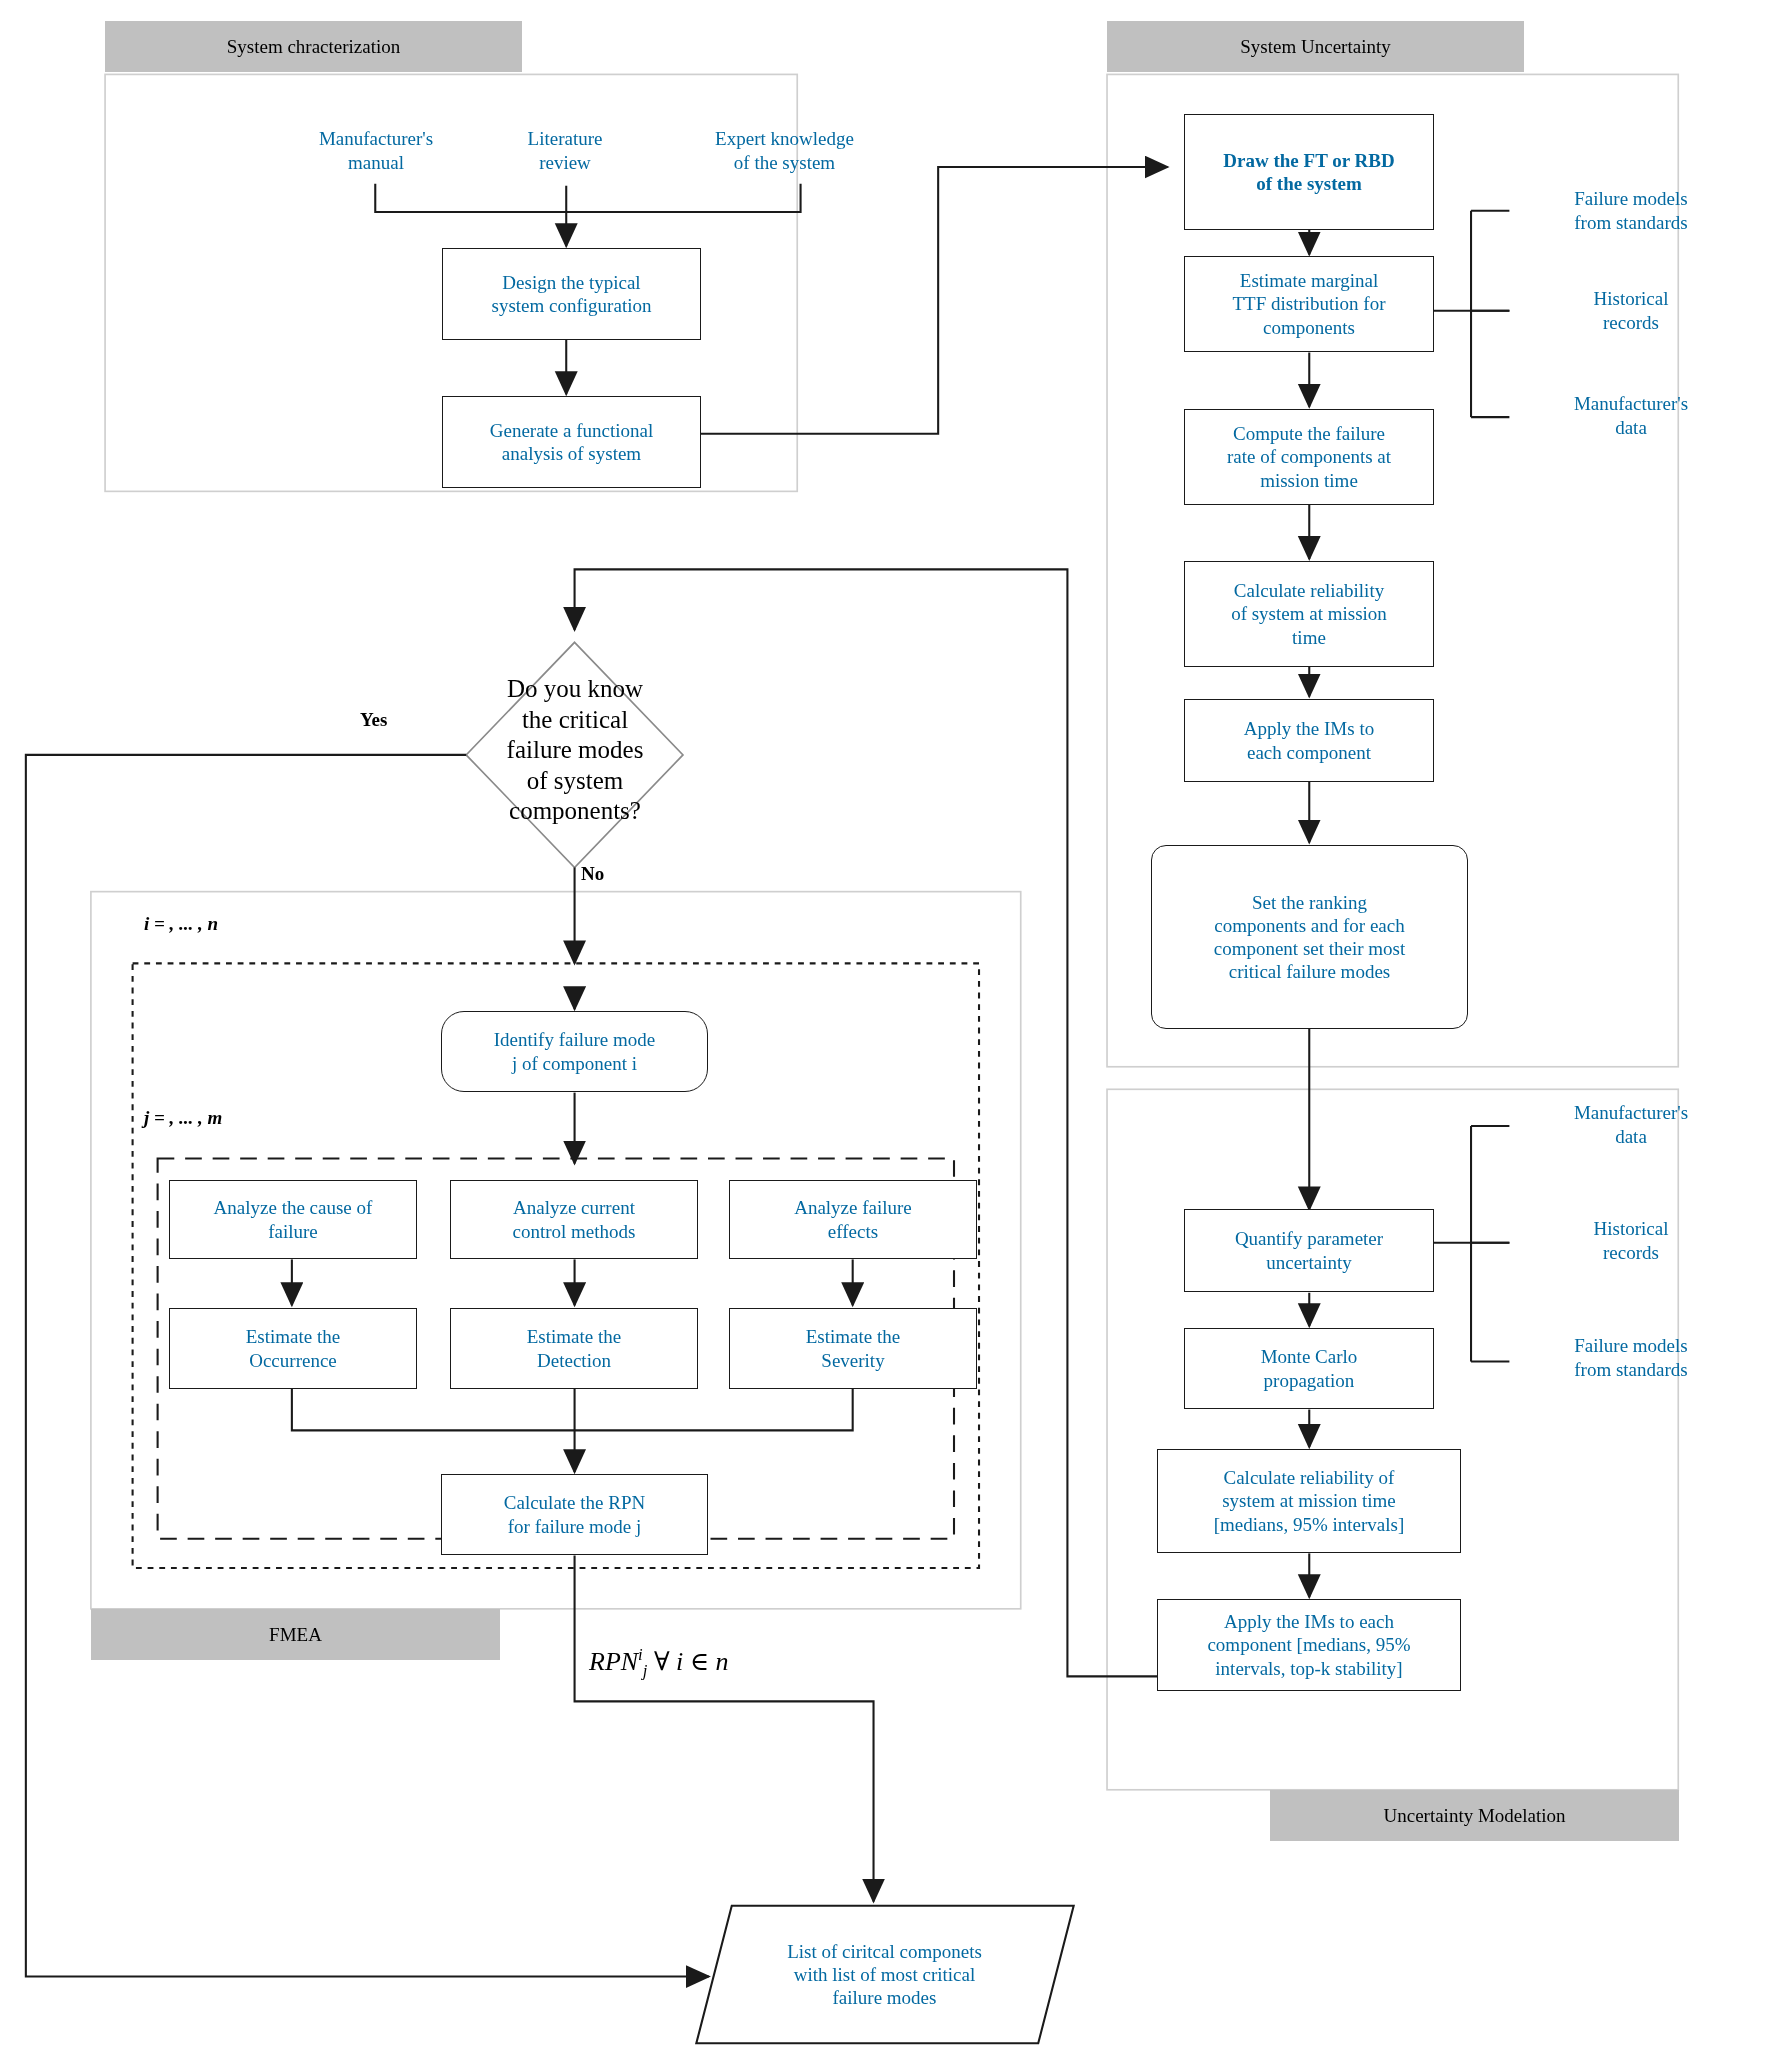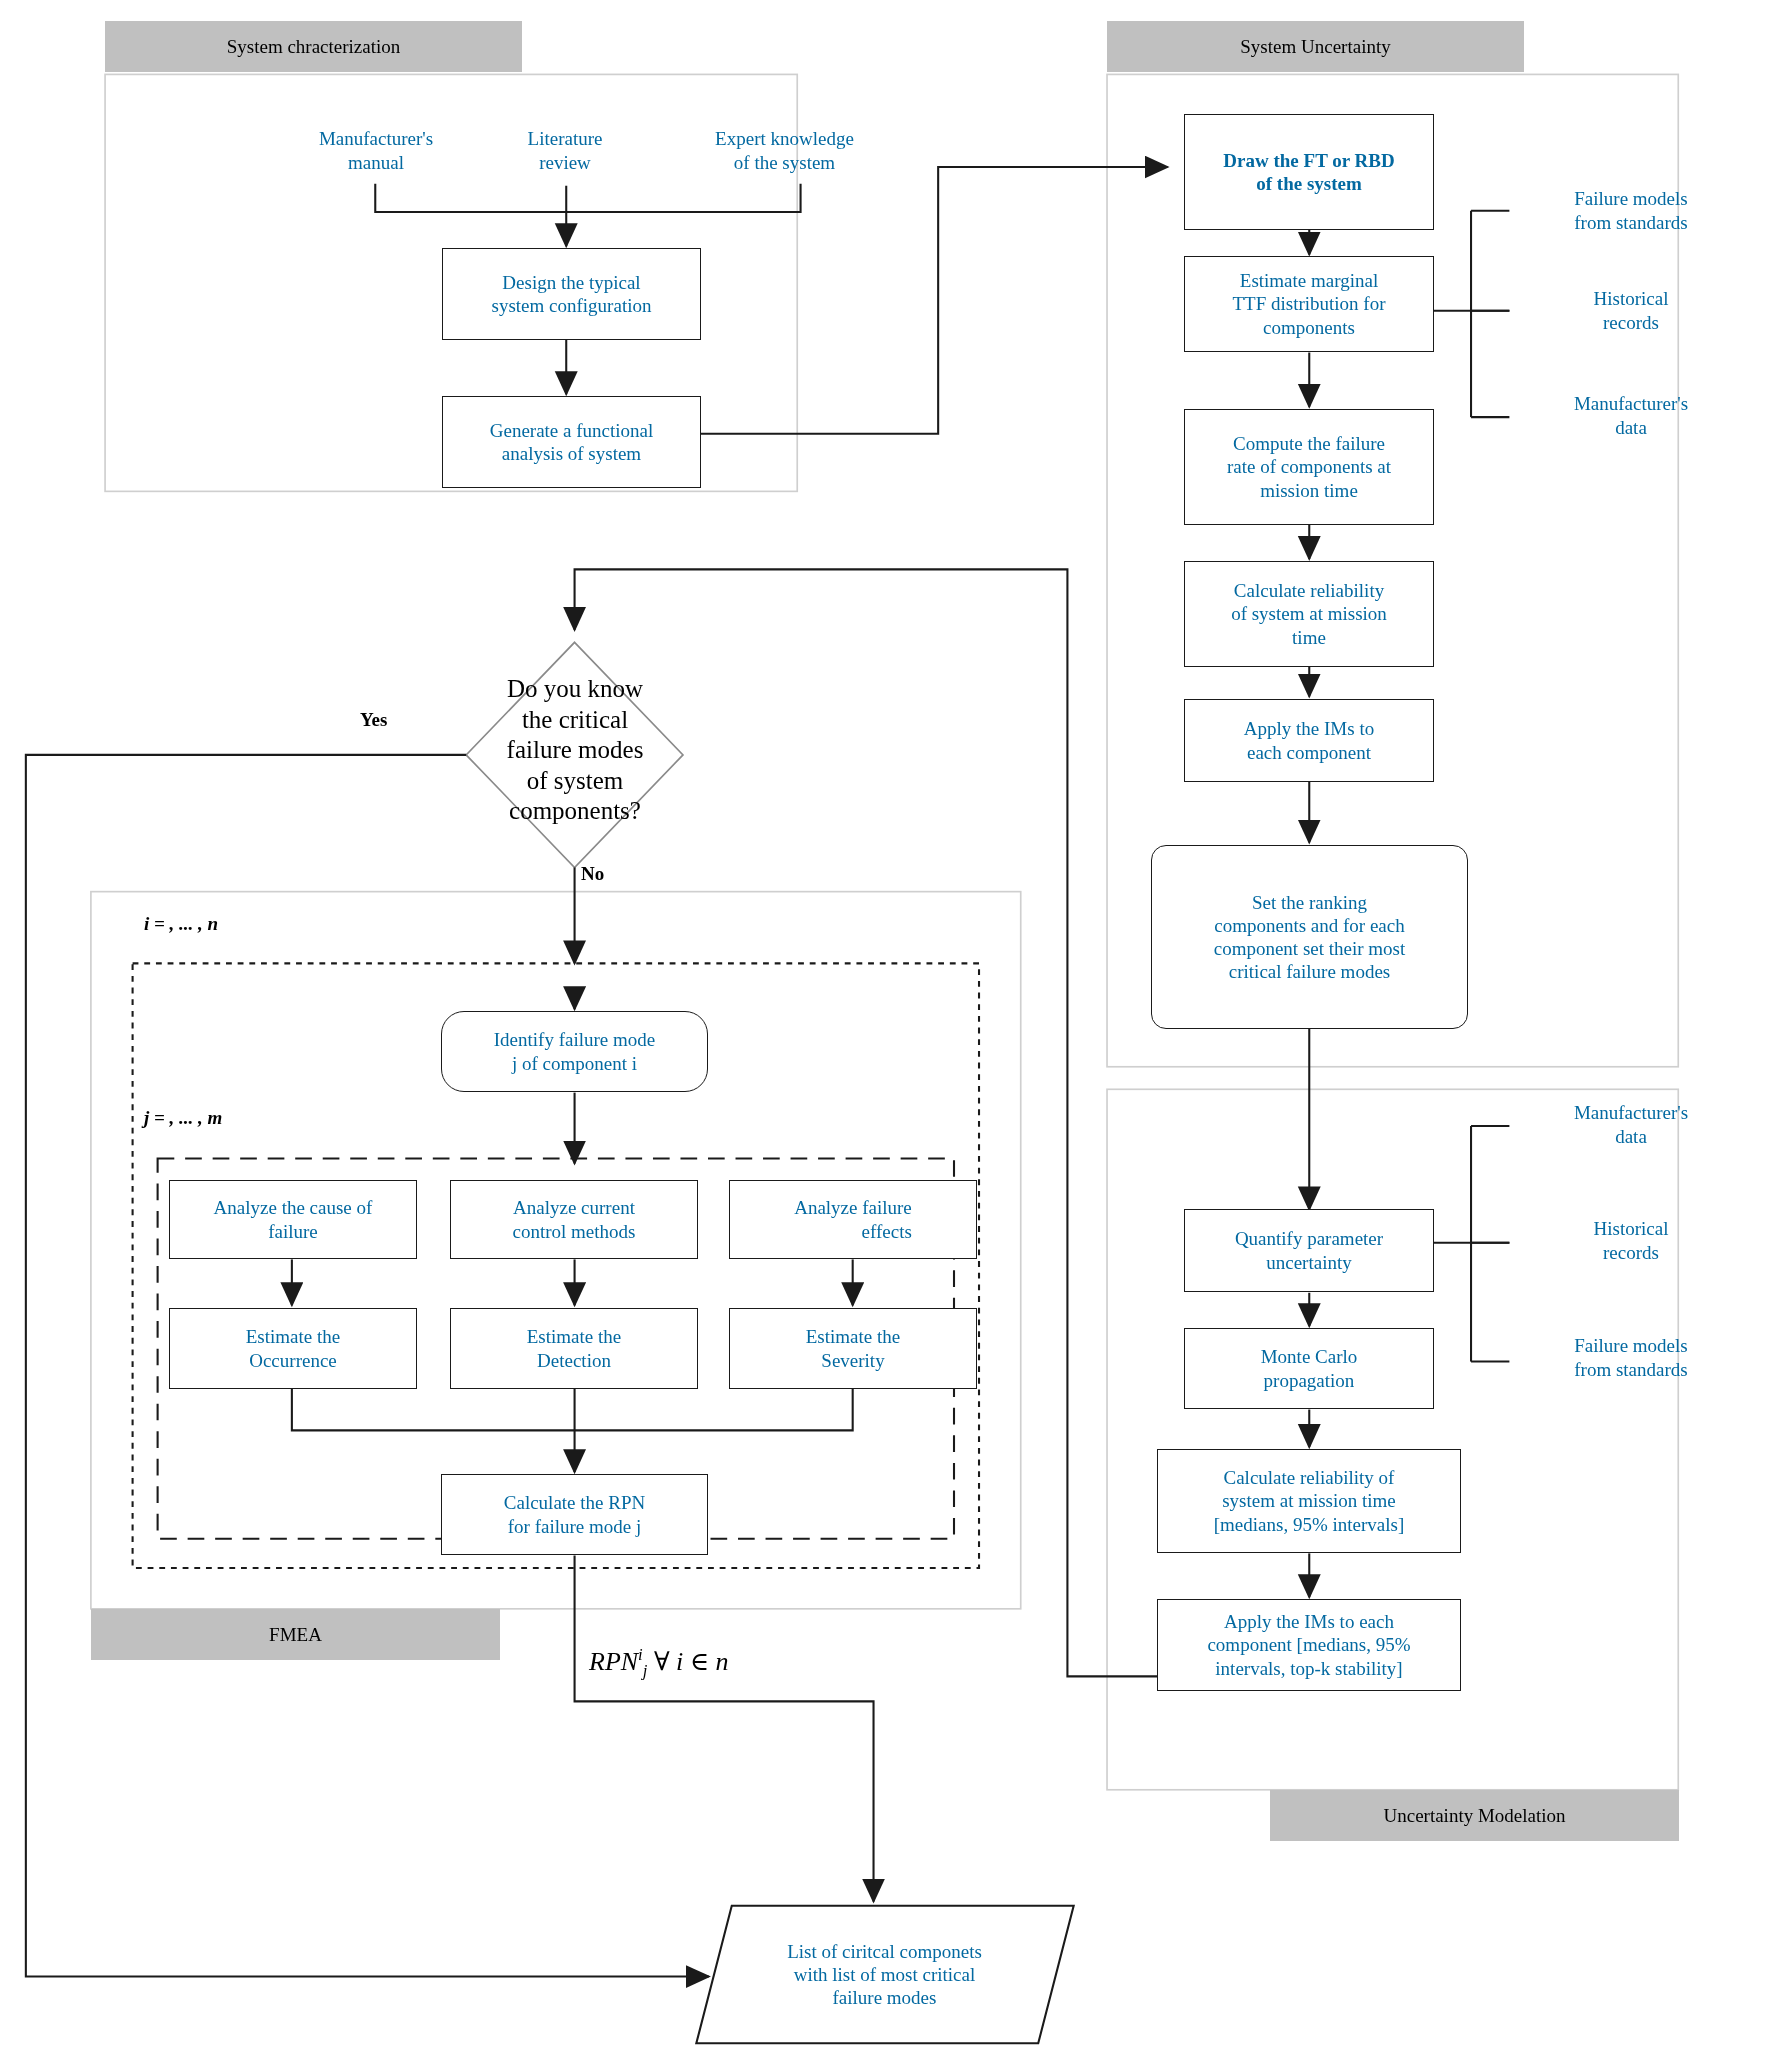--- a/index.html
+++ b/index.html
@@ -105,21 +105,21 @@
 
 <div class="node free" style="left:259px;top:117px;width:234px;height:67px;">Manufacturer's<br>manual</div>
 <div class="node free" style="left:467px;top:117px;width:196px;height:67px;">Literature<br>review</div>
 <div class="node free" style="left:651px;top:117px;width:267px;height:67px;">Expert knowledge<br>of the system</div>
 
 <div class="node boxed" style="left:442px;top:248px;width:259px;height:92px;">Design the typical<br>system configuration</div>
 <div class="node boxed" style="left:442px;top:396px;width:259px;height:92px;">Generate a functional<br>analysis of system</div>
 
 <div class="node boxed" style="left:1184px;top:114px;width:250px;height:116px;font-weight:bold;">Draw the FT or RBD<br>of the system</div>
 <div class="node boxed" style="left:1184px;top:256px;width:250px;height:96px;">Estimate marginal<br>TTF distribution for<br>components</div>
-<div class="node boxed" style="left:1184px;top:409px;width:250px;height:116px;">Compute the failure<br>rate of components at<br>mission time</div>
+<div class="node boxed" style="left:1184px;top:409px;width:250px;height:96px;">Compute the failure<br>rate of components at<br>mission time</div>
 <div class="node boxed" style="left:1184px;top:561px;width:250px;height:106px;">Calculate reliability<br>of system at mission<br>time</div>
 <div class="node boxed" style="left:1184px;top:699px;width:250px;height:83px;">Apply the IMs to<br>each component</div>
 <div class="node boxed" style="left:1151px;top:845px;width:317px;height:184px;border-radius:15px;">Set the ranking<br>components and for each<br>component set their most<br>critical failure modes</div>
 
 <div class="node free" style="left:1514px;top:175px;width:234px;height:71px;">Failure models<br>from standards</div>
 <div class="node free" style="left:1514px;top:275px;width:234px;height:71px;">Historical<br>records</div>
 <div class="node free" style="left:1514px;top:380px;width:234px;height:71px;">Manufacturer's<br>data</div>
 
 <div class="node boxed" style="left:1184px;top:1209px;width:250px;height:83px;">Quantify parameter<br>uncertainty</div>
 <div class="node boxed" style="left:1184px;top:1328px;width:250px;height:81px;">Monte Carlo<br>propagation</div>
@@ -134,21 +134,21 @@
 <div class="edge-tag" style="left:360px;top:709px;">Yes</div>
 <div class="edge-tag" style="left:581px;top:863px;">No</div>
 
 <div class="loop-tag" style="left:144px;top:913px;">i = , ... , n</div>
 <div class="loop-tag" style="left:144px;top:1107px;">j = , ... , m</div>
 
 <div class="node boxed" style="left:441px;top:1011px;width:267px;height:81px;border-radius:23px;">Identify failure mode<br>j of component i</div>
 
 <div class="node boxed" style="left:169px;top:1180px;width:248px;height:79px;">Analyze the cause of<br>failure</div>
 <div class="node boxed" style="left:450px;top:1180px;width:248px;height:79px;">Analyze current<br>control methods</div>
-<div class="node boxed" style="left:729px;top:1180px;width:248px;height:79px;text-align:right;">Analyze failure<br>effects</div>
+<div class="node boxed" style="left:729px;top:1180px;width:248px;height:79px;">Analyze failure<br>effects</div>
 
 <div class="node boxed" style="left:169px;top:1308px;width:248px;height:81px;">Estimate the<br>Occurrence</div>
 <div class="node boxed" style="left:450px;top:1308px;width:248px;height:81px;">Estimate the<br>Detection</div>
 <div class="node boxed" style="left:729px;top:1308px;width:248px;height:81px;">Estimate the<br>Severity</div>
 
 <div class="node boxed" style="left:441px;top:1474px;width:267px;height:81px;">Calculate the RPN<br>for failure mode j</div>
 
 <div class="formula" style="left:589px;top:1645px;">
   <span>RPN</span><sup>i</sup><sub>j</sub>
   <span>∀ i ∈ n</span>

